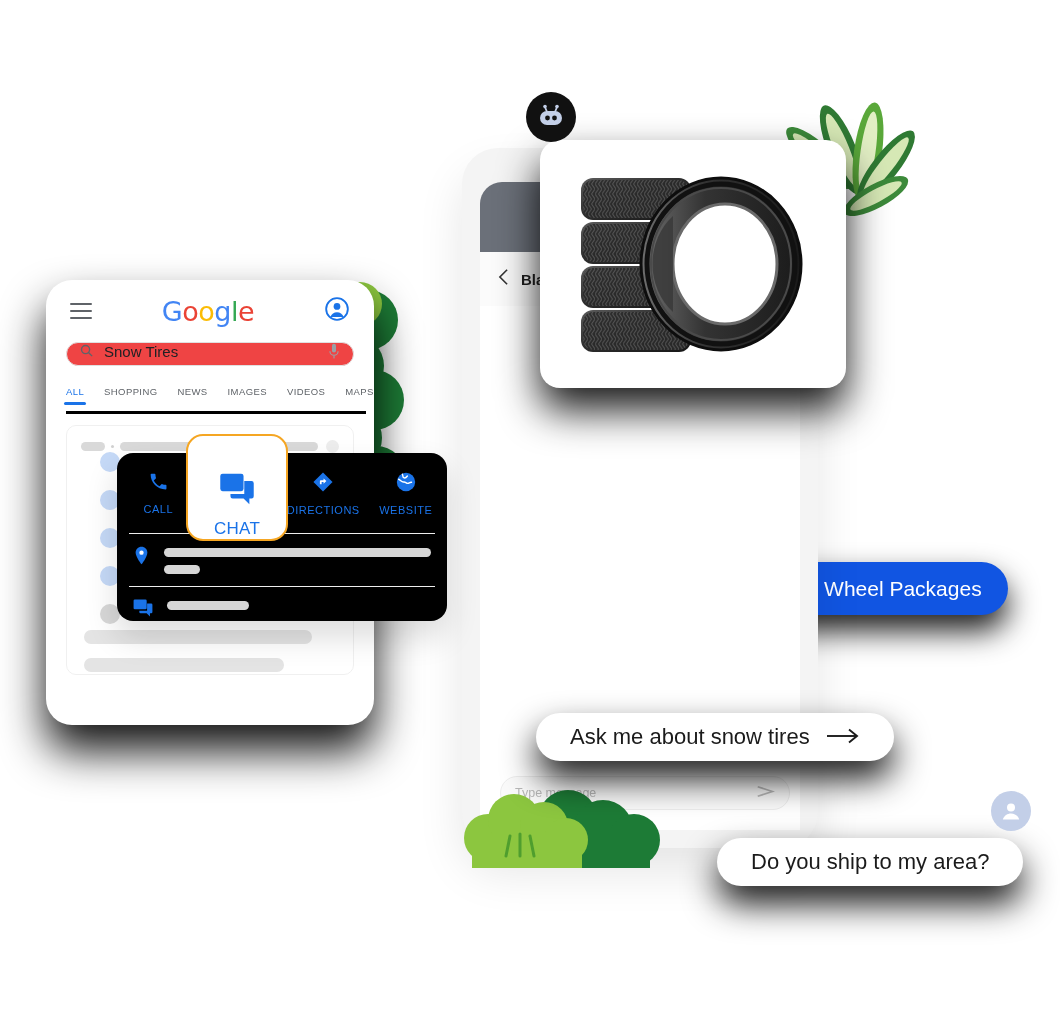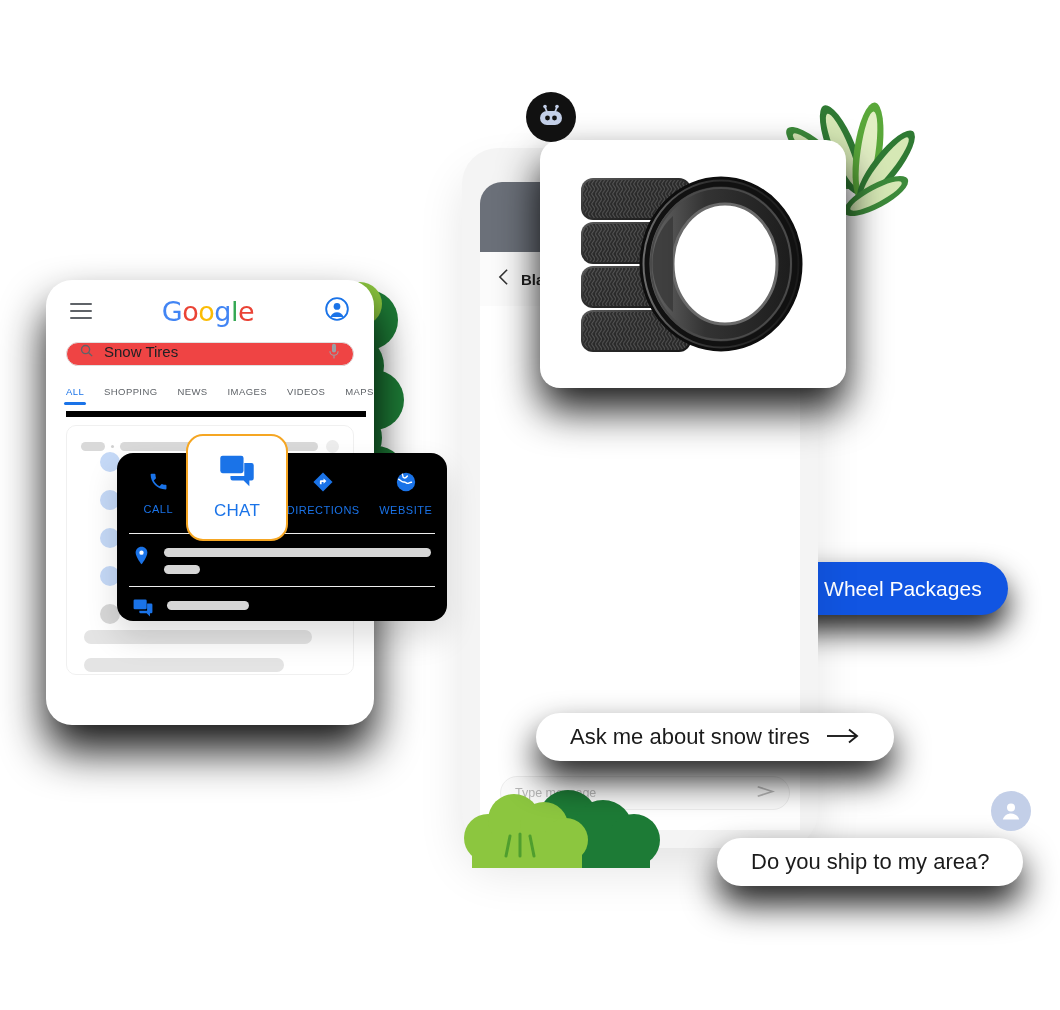--- a/index.html
+++ b/index.html
@@ -99,21 +99,21 @@
     margin-left: 10px;
     font-family: "Liberation Sans", sans-serif;
   }
 
   .g-tabs {
     position: absolute;
     left: 20px; top: 106px;
     width: 300px;
     display: flex;
     gap: 20px;
-    border-bottom: 6px solid #000000;
+    border-bottom: 3px solid #000000;
     padding-bottom: 7px;
   }
   .g-tab {
     font-size: 9.5px;
     letter-spacing: 0.4px;
     color: #5f6368;
     cursor: pointer;
     position: relative;
     padding-bottom: 7px;
     white-space: nowrap;
@@ -185,21 +185,21 @@
     left: 186px;
     top: 434px;
     width: 98px;
     height: 103px;
     background: #ffffff;
     border: 2.5px solid #f5a623;
     border-radius: 17px;
     display: flex;
     flex-direction: column;
     align-items: center;
-    justify-content: center;
+    justify-content: flex-end;
     gap: 10px;
     z-index: 12;
     cursor: pointer;
   }
   .chat-highlight .action-label { font-size: 17px; letter-spacing: 0.3px; }
 
   
   .chat-phone {
     position: absolute;
     left: 462px;

